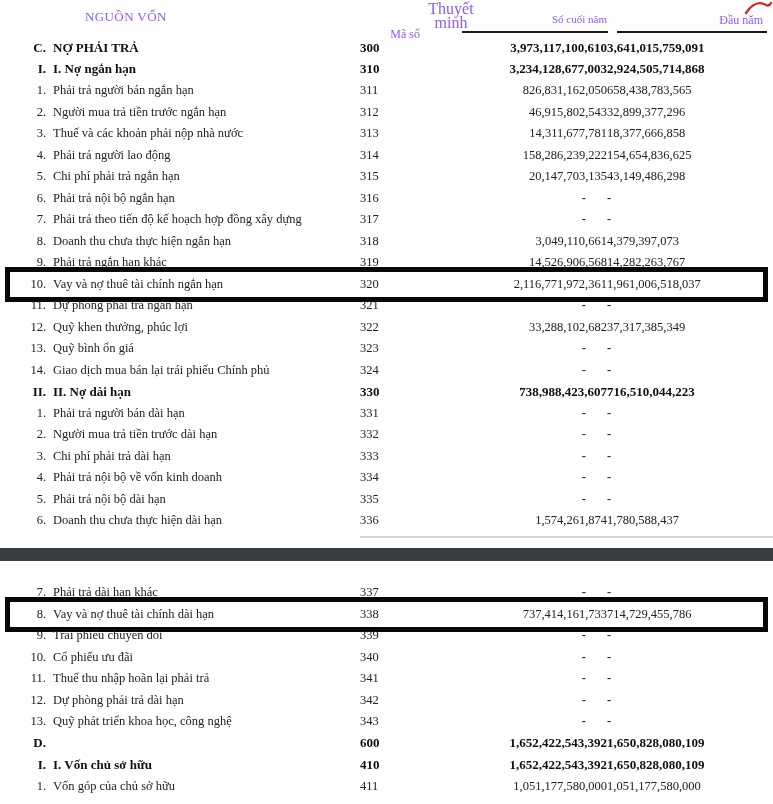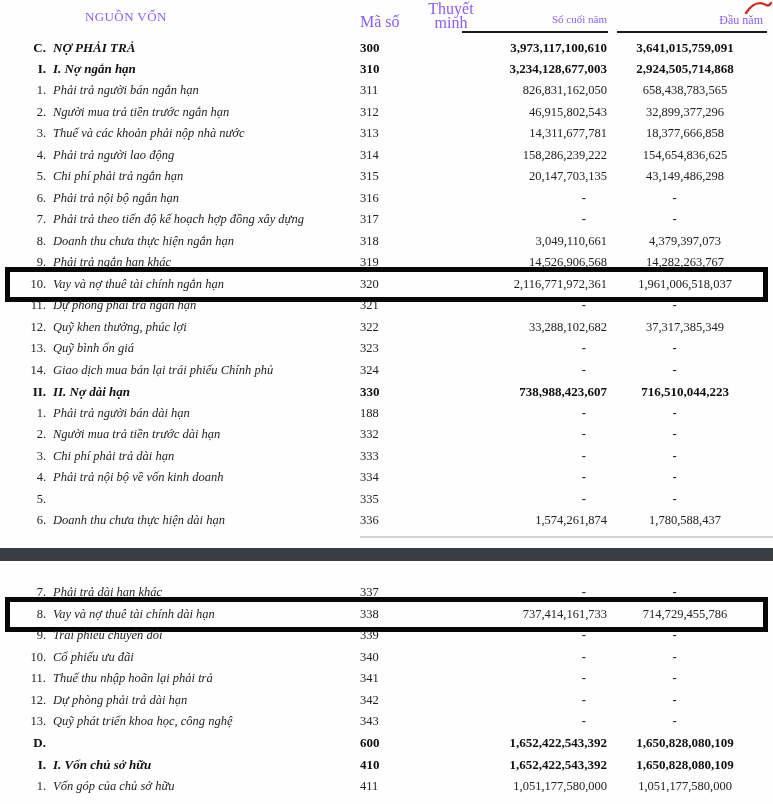--- a/index.html
+++ b/index.html
@@ -5,43 +5,43 @@
   html,body { margin:0; padding:0; background:#e8e8e8; }
   .page {
     position:relative; width:773px; height:804px; margin:0 auto;
     background:#fefefe; overflow:hidden;
     font-family:"Liberation Serif","DejaVu Serif",serif;
     color:#222;
   }
   
   .hdr { position:absolute; font-weight:normal; color:#8b5cf6; font-size:13px; }
   .hdr-title { left:85px; top:9px; letter-spacing:.4px; }
-  .hdr-code  { left:360px; top:13px; width:60px; text-align:left; font-size:16px; }
+  .hdr-code  { left:360px; top:27px; width:60px; text-align:right; font-size:12px; }
   .hdr-note  { left:420px; top:2px;  width:62px; text-align:center; font-size:16px; line-height:14px; }
   .hdr-end   { left:470px; top:13px; width:137px; text-align:right; font-size:11px; }
   .hdr-begin { left:610px; top:13px; width:153px; text-align:right; font-size:12px; }
   .underline { position:absolute; top:31px; height:2px; background:#1a1a1a; }
   .underline-1 { left:462px; width:146px; }
   .underline-2 { left:617px; width:150px; }
   
   .rows { position:absolute; left:0; width:773px; }
   .rows-1 { top:37px; }
   .rows-2 { top:582px; }
   .row {
     position:relative; display:grid; height:21.5px; align-items:center;
     grid-template-columns:46px 7px 307px 60px 50px 137px 156px;
     font-size:12.5px; white-space:nowrap;
   }
   .row.bold { font-weight:bold; color:#101010; font-size:13px; }
   .cell-prefix { grid-column:1; text-align:right; }
-  .cell-label  { grid-column:3; overflow:hidden;font-style:italic; }
+  .cell-label  { grid-column:3; overflow:hidden; }
   .cell-code   { grid-column:4; text-align:left; }
   .cell-note   { grid-column:5; }
   .cell-end    { grid-column:6; text-align:right; }
-  .cell-begin  { grid-column:7; text-align:center; }
+  .cell-begin  { grid-column:7; text-align:left; }
   .cell-end.dash, .cell-begin.dash { padding-right:21px; font-weight:bold; }
   .row.highlight::before {
     content:""; position:absolute; left:5px; right:5px; top:-6.5px; bottom:-6.5px;
     border:5px solid #070707; pointer-events:none;
   }
   
   .scan-edge { position:absolute; left:360px; top:536px; width:413px; height:2px; background:#d2d2d2; }
   .page-break { position:absolute; left:0; top:548px; width:773px; height:13px; background:#3b3e41; }
   
   .pen-mark { position:absolute; left:744px; top:0; width:29px; height:16px; }
@@ -196,21 +196,21 @@
         <div class="cell-prefix">II.</div>
         <div class="cell-label">II. Nợ dài hạn</div>
         <div class="cell-code">330</div>
         <div class="cell-note"></div>
         <div class="cell-end">738,988,423,607</div>
         <div class="cell-begin">716,510,044,223</div>
       </div>
       <div class="row">
         <div class="cell-prefix">1.</div>
         <div class="cell-label">Phải trả người bán dài hạn</div>
-        <div class="cell-code">188</div>
+        <div class="cell-code">331</div>
         <div class="cell-note"></div>
         <div class="cell-end dash">-</div>
         <div class="cell-begin dash">-</div>
       </div>
       <div class="row">
         <div class="cell-prefix">2.</div>
         <div class="cell-label">Người mua trả tiền trước dài hạn</div>
         <div class="cell-code">332</div>
         <div class="cell-note"></div>
         <div class="cell-end dash">-</div>
@@ -227,20 +227,21 @@
       <div class="row">
         <div class="cell-prefix">4.</div>
         <div class="cell-label">Phải trả nội bộ về vốn kinh doanh</div>
         <div class="cell-code">334</div>
         <div class="cell-note"></div>
         <div class="cell-end dash">-</div>
         <div class="cell-begin dash">-</div>
       </div>
       <div class="row">
         <div class="cell-prefix">5.</div>
+        <div class="cell-label">Phải trả nội bộ dài hạn</div>
         <div class="cell-code">335</div>
         <div class="cell-note"></div>
         <div class="cell-end dash">-</div>
         <div class="cell-begin dash">-</div>
       </div>
       <div class="row">
         <div class="cell-prefix">6.</div>
         <div class="cell-label">Doanh thu chưa thực hiện dài hạn</div>
         <div class="cell-code">336</div>
         <div class="cell-note"></div>

